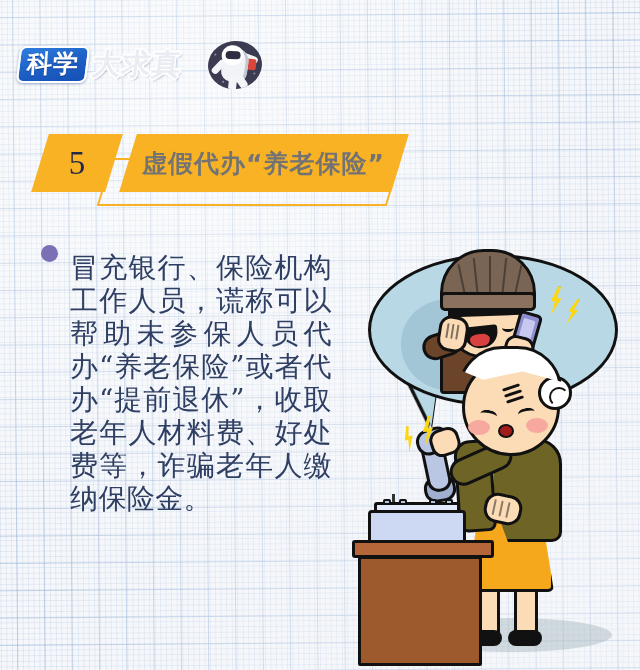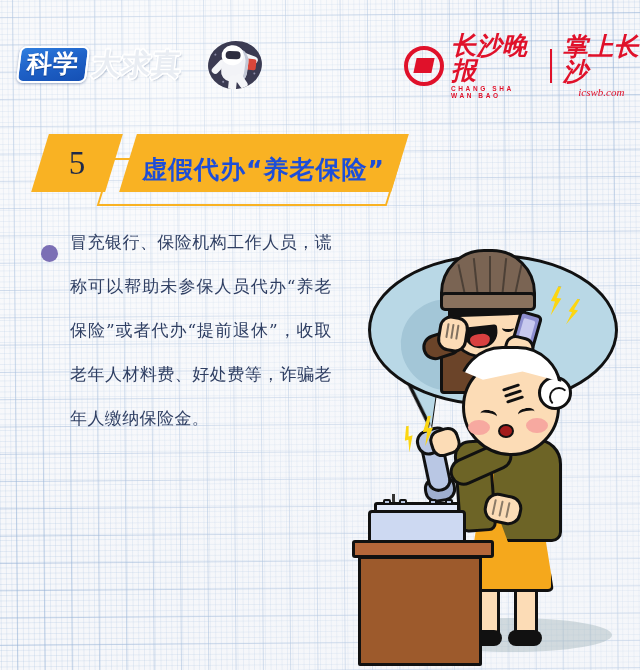--- a/index.html
+++ b/index.html
@@ -161,38 +161,38 @@
     border:2.5px solid #f9b223;
   }
   .banner-num {
     position:absolute; left:40px; top:6px; width:74px; height:58px;
     display:flex; align-items:center; justify-content:center;
     font-family:"Liberation Serif", serif;
     font-size:33px; color:#1f2a4a; font-weight:normal;
     z-index:3;
   }
   .banner-title {
-    position:absolute; left:128px; top:6px; width:272px; height:70px;
+    position:absolute; left:128px; top:6px; width:272px; height:58px;
     display:flex; align-items:center; padding-left:14px;
     font-family:"DejaVu Sans", sans-serif;
     font-weight:bold; font-size:25px; letter-spacing:1px;
-    color:#1d4ed8; white-space:nowrap;
+    color:#737373; white-space:nowrap;
     z-index:3;
   }
 
   
   .bullet {
     position:absolute; left:41px; top:245px;
     width:17px; height:17px; border-radius:50%;
     background:#7b6fb5;
   }
   .body-text {
-    position:absolute; left:70px; top:220px; width:262px;
+    position:absolute; left:70px; top:251px; width:262px;
     font-family:"DejaVu Serif", serif;
-    font-size:17px; line-height:44px;
+    font-size:28px; line-height:33px;
     color:#2f3f63;
     letter-spacing:.4px;
     text-align:justify;
   }
 
   
   .illus { position:absolute; left:352px; top:242px; width:288px; height:428px; }
 
   
   .bubble {
@@ -462,32 +462,20 @@
         <div class="astro-arm a2"></div>
         <div class="astro-pack"></div>
         <div class="astro-body"></div>
         <div class="astro-leg l1"></div>
         <div class="astro-leg l2"></div>
         <div class="astro-helm"></div>
         <div class="astro-visor"></div>
       </div>
     </div>
 
-    <div class="logo-csw">
-      <div class="csw-mark"></div>
-      <div class="csw-zh">
-        <div class="big">长沙晚报</div>
-        <div class="py">CHANG SHA WAN BAO</div>
-      </div>
-      <div class="csw-div"></div>
-      <div class="csw-zs">
-        <div class="big">掌上长沙</div>
-        <div class="url">icswb.com</div>
-      </div>
-    </div>
   </div>
 
   <div class="banner">
     <div class="para outline"></div>
     <div class="para num"></div>
     <div class="para main"></div>
     <div class="banner-num">5</div>
     <div class="banner-title">虚假代办“养老保险”</div>
   </div>
 

